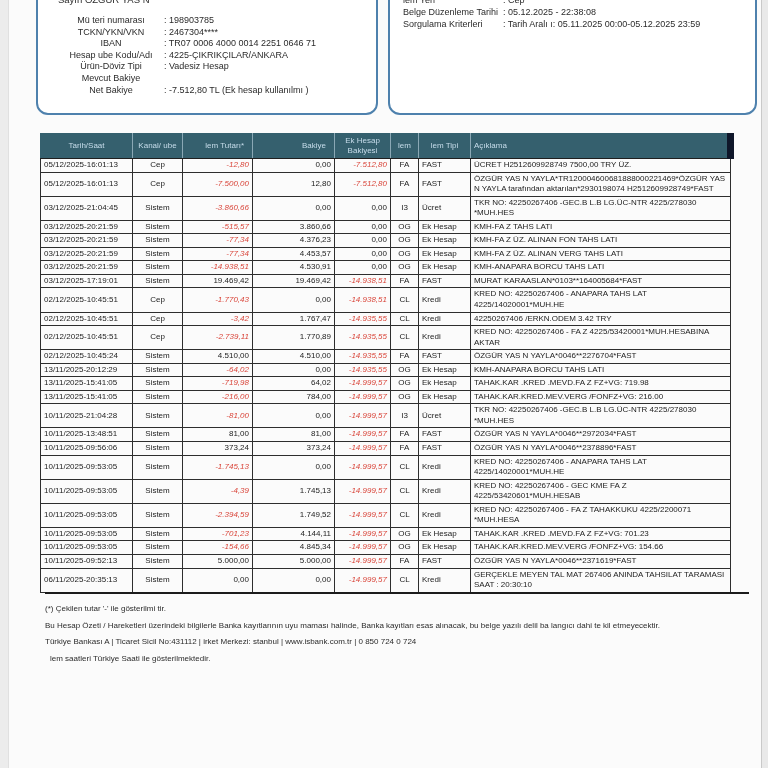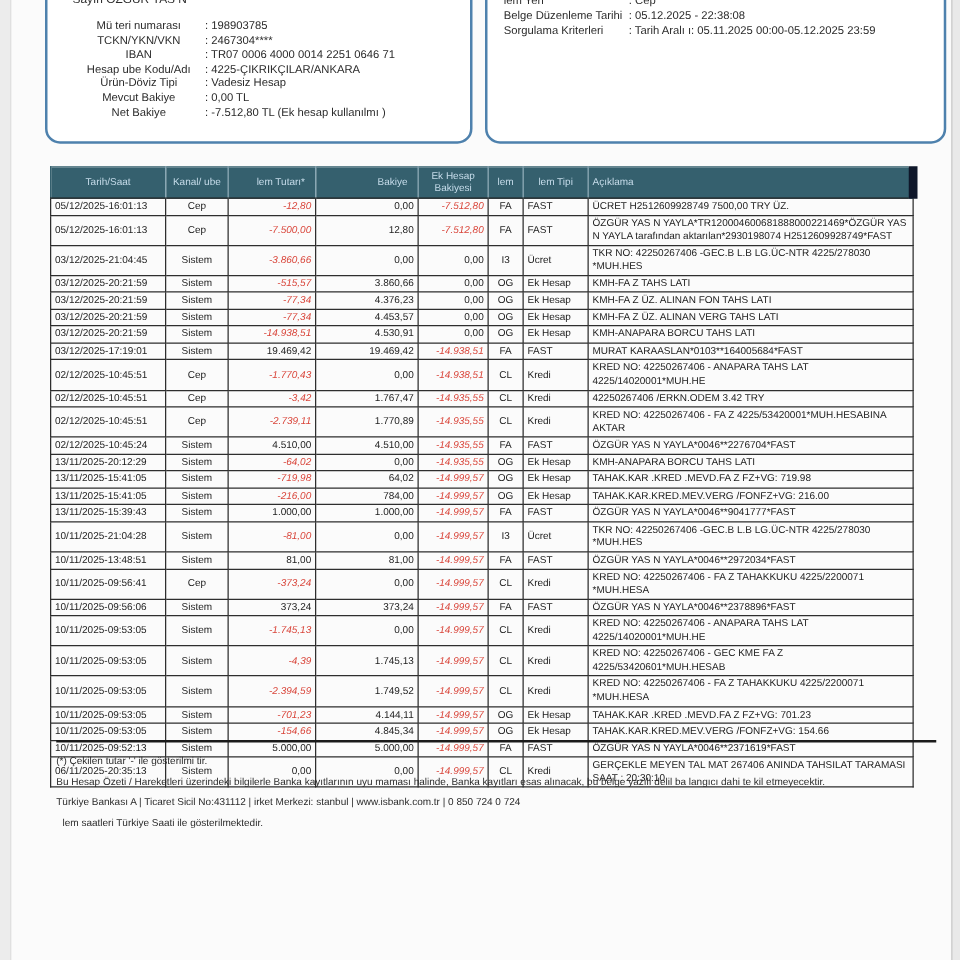--- a/index.html
+++ b/index.html
@@ -73,21 +73,20 @@
   <div class="field-row">
     <span class="field-label">Hesap  ube Kodu/Adı</span>
     <span class="field-value">: 4225-ÇIKRIKÇILAR/ANKARA</span>
   </div>
   <div class="field-row">
     <span class="field-label">Ürün-Döviz Tipi</span>
     <span class="field-value">: Vadesiz Hesap</span>
   </div>
   <div class="field-row">
     <span class="field-label">Mevcut Bakiye</span>
-    <span class="field-value">: 0,00 TL</span>
   </div>
   <div class="field-row">
     <span class="field-label">Net Bakiye</span>
     <span class="field-value">: -7.512,80 TL (Ek hesap kullanılmı  )</span>
   </div>
 </div>
 
 <div class="panel" id="document-panel">
   <div class="field-row">
     <span class="field-label">lem Yeri</span>
@@ -286,30 +285,20 @@
     <td>13/11/2025-15:41:05</td>
     <td>Sistem</td>
     <td class="neg">-216,00</td>
     <td>784,00</td>
     <td class="neg">-14.999,57</td>
     <td>OG</td>
     <td>Ek Hesap</td>
     <td>TAHAK.KAR.KRED.MEV.VERG /FONFZ+VG: 216.00</td>
   </tr>
 
-  <tr>
-    <td>13/11/2025-15:39:43</td>
-    <td>Sistem</td>
-    <td>1.000,00</td>
-    <td>1.000,00</td>
-    <td class="neg">-14.999,57</td>
-    <td>FA</td>
-    <td>FAST</td>
-    <td>ÖZGÜR YAS N YAYLA*0046**9041777*FAST</td>
-  </tr>
 
   <tr>
     <td>10/11/2025-21:04:28</td>
     <td>Sistem</td>
     <td class="neg">-81,00</td>
     <td>0,00</td>
     <td class="neg">-14.999,57</td>
     <td>I3</td>
     <td>Ücret</td>
     <td>TKR NO: 42250267406 -GEC.B L.B LG.ÜC-NTR 4225/278030 *MUH.HES</td>
@@ -319,30 +308,20 @@
     <td>10/11/2025-13:48:51</td>
     <td>Sistem</td>
     <td>81,00</td>
     <td>81,00</td>
     <td class="neg">-14.999,57</td>
     <td>FA</td>
     <td>FAST</td>
     <td>ÖZGÜR YAS N YAYLA*0046**2972034*FAST</td>
   </tr>
 
-  <tr>
-    <td>10/11/2025-09:56:41</td>
-    <td>Cep</td>
-    <td class="neg">-373,24</td>
-    <td>0,00</td>
-    <td class="neg">-14.999,57</td>
-    <td>CL</td>
-    <td>Kredi</td>
-    <td>KRED  NO: 42250267406 - FA Z TAHAKKUKU 4225/2200071 *MUH.HESA</td>
-  </tr>
 
   <tr>
     <td>10/11/2025-09:56:06</td>
     <td>Sistem</td>
     <td>373,24</td>
     <td>373,24</td>
     <td class="neg">-14.999,57</td>
     <td>FA</td>
     <td>FAST</td>
     <td>ÖZGÜR YAS N YAYLA*0046**2378896*FAST</td>

